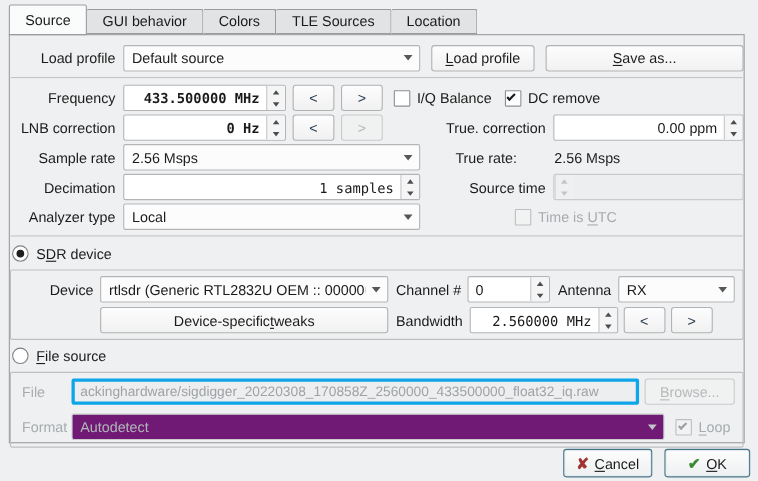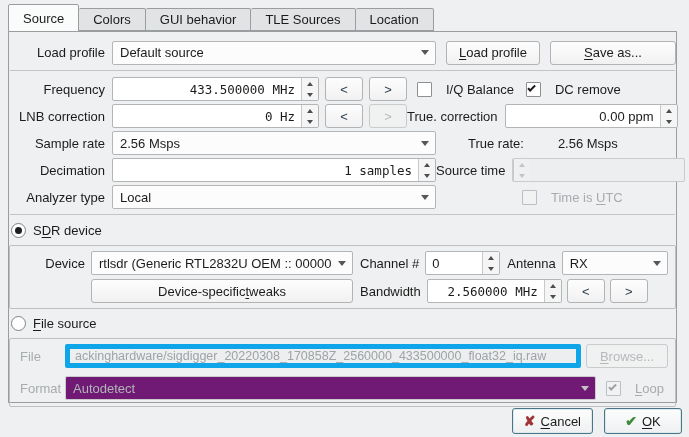--- a/index.html
+++ b/index.html
@@ -70,21 +70,21 @@
   .btn {
     display:flex; align-items:center; justify-content:center; height:24px;
     background:linear-gradient(#fdfdfd,#f1f1f2); border:1px solid #b1b3b5;
     border-radius:3px; font-family:"Liberation Sans", sans-serif; font-size:13px;
     color:#1b1b1b; cursor:default; white-space:nowrap;
   }
   .btn.step { width:38px; flex:none; color:#2c3e50; }
   .btn.dis2 { background:#f0f1f1; color:#b6b9bb; border-color:#c9cbcc; }
   .btn.dis2 u { text-decoration-color:#b6b9bb; }
   
-  .check { display:flex; align-items:center; gap:14px; white-space:nowrap; }
+  .check { display:flex; align-items:center; gap:6px; white-space:nowrap; }
   .cbox {
     width:15px; height:15px; background:#fff; border:1px solid #8d9093;
     border-radius:1px; display:flex; align-items:center; justify-content:center; flex:none;
   }
   .cmark { display:none; width:8px; height:4px; border-left:2px solid #1a1a1a; border-bottom:2px solid #1a1a1a; transform:rotate(-45deg) translate(0,-2px); }
   .cbox.checked .cmark { display:block; }
   .cbox.dis2 { background:#f1f2f2; border-color:#bcbfc1; }
   .cbox.dis2 .cmark { border-color:#9da1a4; }
   .radio {
     width:15px; height:15px; border-radius:50%; background:#fff;
@@ -95,53 +95,53 @@
   .radiorow { display:flex; align-items:center; gap:7px; height:19px; margin:3px 0 5px 2px; }
   
   .frame {
     border:1px solid #bdbfc1; border-radius:2px; padding:5px 7px; margin-bottom:5px;
     display:flex; flex-direction:column; gap:4px;
   }
   .flabel { width:74px; text-align:right; padding-right:6px; flex:none; white-space:nowrap; }
   .llabel { padding:0 6px 0 7px; flex:none; white-space:nowrap; }
   .filelbl { width:48px; flex:none; white-space:nowrap; padding-left:3px; }
   .filefield {
-    flex:1; height:24px; background:#edeeef; border:5px solid #0ea5e9; border-radius:2px;
+    flex:1; height:24px; background:#edeeef; border:3px solid #0ea5e9; border-radius:2px;
     display:flex; align-items:center; padding:0 5px; color:#9fa3a6;
     white-space:nowrap; overflow:hidden; font-size:12.5px;
   }
   
   .footer { position:absolute; right:7px; bottom:3px; display:flex; gap:11px; }
   .dlg-btn {
     height:26px; padding:0 11px; gap:5px;
     border:1px solid #49758a; box-shadow: inset 0 0 0 1px #dfe9ec;
     background:linear-gradient(#fdfdfd,#eef0f1); border-radius:3px;
   }
   .dlg-btn.ok { min-width:78px; }
   .x-icon { color:#a03535; font-weight:bold; font-size:14px; }
   .ok-icon { color:#3d8b37; font-weight:bold; font-size:14px; }
   .gap6 { width:6px; flex:none; }  .gap5 { width:5px; flex:none; }
   .gap10 { width:10px; flex:none; } .gap12 { width:12px; flex:none; }
   .ml32 { margin-left:32px; } .ml34 { margin-left:34px; } .ml86 { margin-left:86px; }
-  .w185 { width:207px; flex:none; } .w270 { width:324px; flex:none; }
+  .w185 { width:148px; flex:none;font-weight:bold; } .w270 { width:270px; flex:none; }
   .w173 { width:173px; flex:none; } .w262 { width:262px; flex:none; }
   .w135 { width:135px; flex:none; } .w75 { width:75px; flex:none; }
   .w94 { width:94px; flex:none; } .w82 { width:82px; flex:none; }
   .grow { flex:1; }
   u { text-underline-offset:2px; }
 </style>
 </head>
 <body>
 
 <div>
 
   <div class="tabbar">
     <div class="tab active">Source</div>
+    <div class="tab">GUI behavior</div>
     <div class="tab">Colors</div>
-    <div class="tab">GUI behavior</div>
     <div class="tab">TLE Sources</div>
     <div class="tab">Location</div>
   </div>
 
   <div class="pane">
 
     <div class="row tall">
       <span class="lbl w96">Load profile</span>
       <div class="combo w270">
         <span class="ctext">Default source</span>

